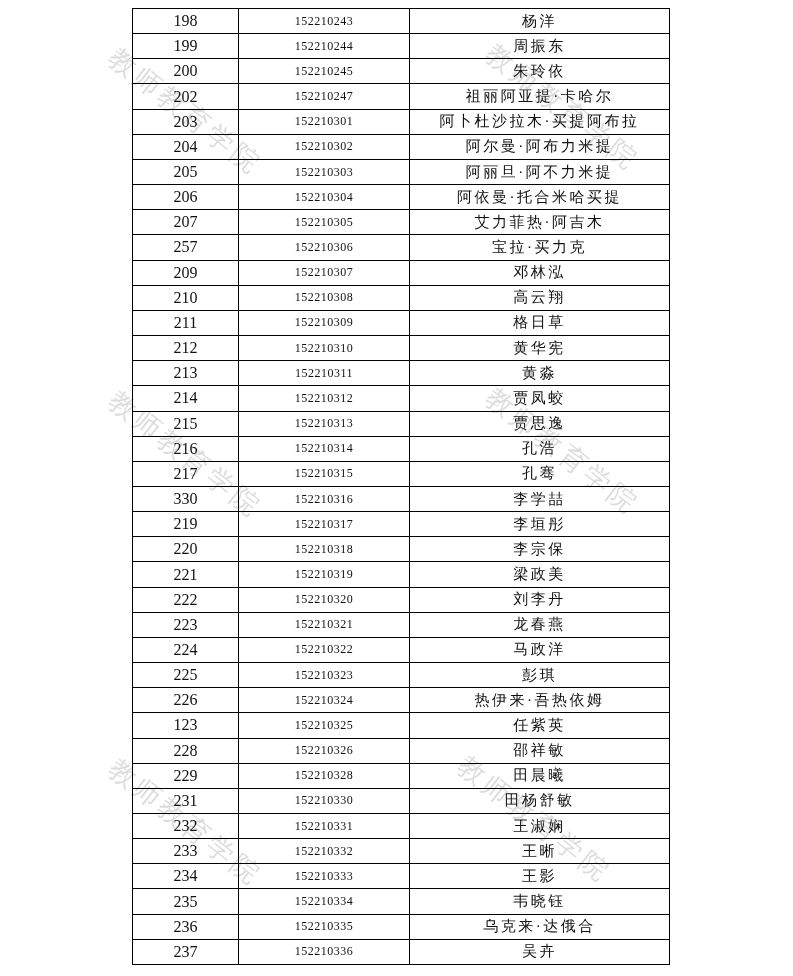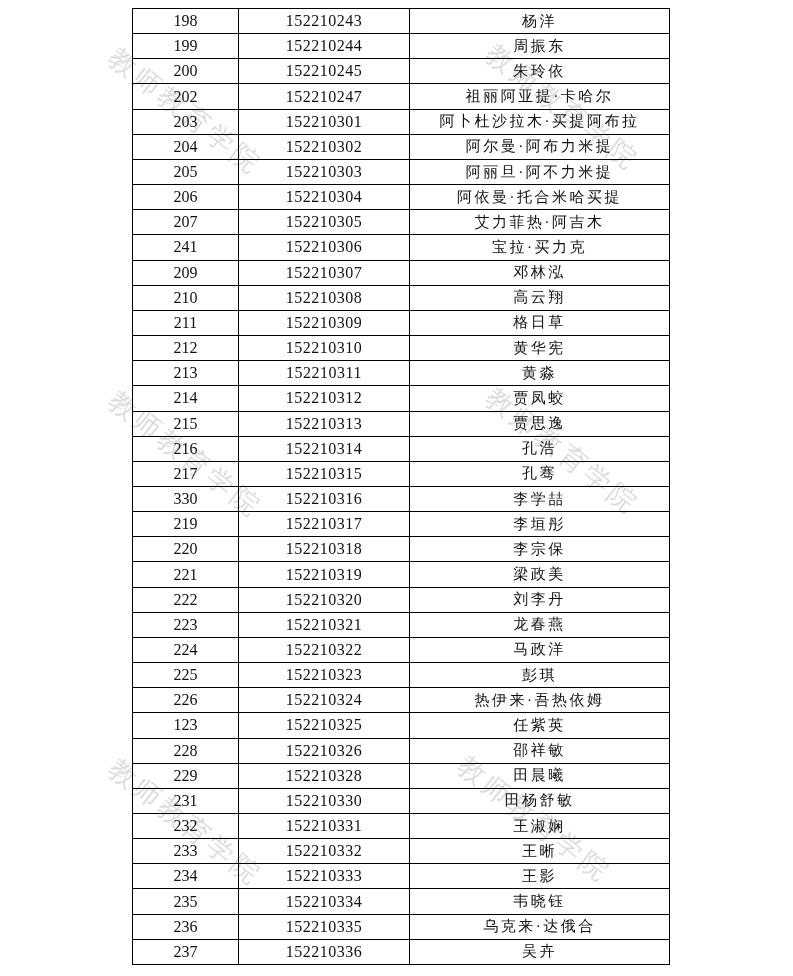--- a/index.html
+++ b/index.html
@@ -55,21 +55,21 @@
   table.roster td {
     border: 1.6px solid #000000;
     padding: 0 2px;
     text-align: center;
     vertical-align: middle;
     color: #111111;
     overflow: hidden;
     white-space: nowrap;
   }
   td.c0 { width: 101px; font-size: 16px; }
-  td.c1 { width: 166px; font-size: 16px; letter-spacing: 0.5px; }
+  td.c1 { width: 166px; font-size: 12px; letter-spacing: 0.5px; }
   td.c2 { width: 255px; font-size: 15px; letter-spacing: 2.5px; }
 </style>
 </head>
 <body>
 
 <div class="wm-layer">
   <div class="wm wm1">教师教育学院</div>
   <div class="wm wm2">教师教育学院</div>
   <div class="wm wm3">教师教育学院</div>
   <div class="wm wm4">教师教育学院</div>
@@ -118,21 +118,21 @@
         <td class="c0">206</td>
         <td class="c1">152210304</td>
         <td class="c2">阿依曼·托合米哈买提</td>
       </tr>
       <tr>
         <td class="c0">207</td>
         <td class="c1">152210305</td>
         <td class="c2">艾力菲热·阿吉木</td>
       </tr>
       <tr>
-        <td class="c0">241</td>
+        <td class="c0">257</td>
         <td class="c1">152210306</td>
         <td class="c2">宝拉·买力克</td>
       </tr>
       <tr>
         <td class="c0">209</td>
         <td class="c1">152210307</td>
         <td class="c2">邓林泓</td>
       </tr>
       <tr>
         <td class="c0">210</td>

